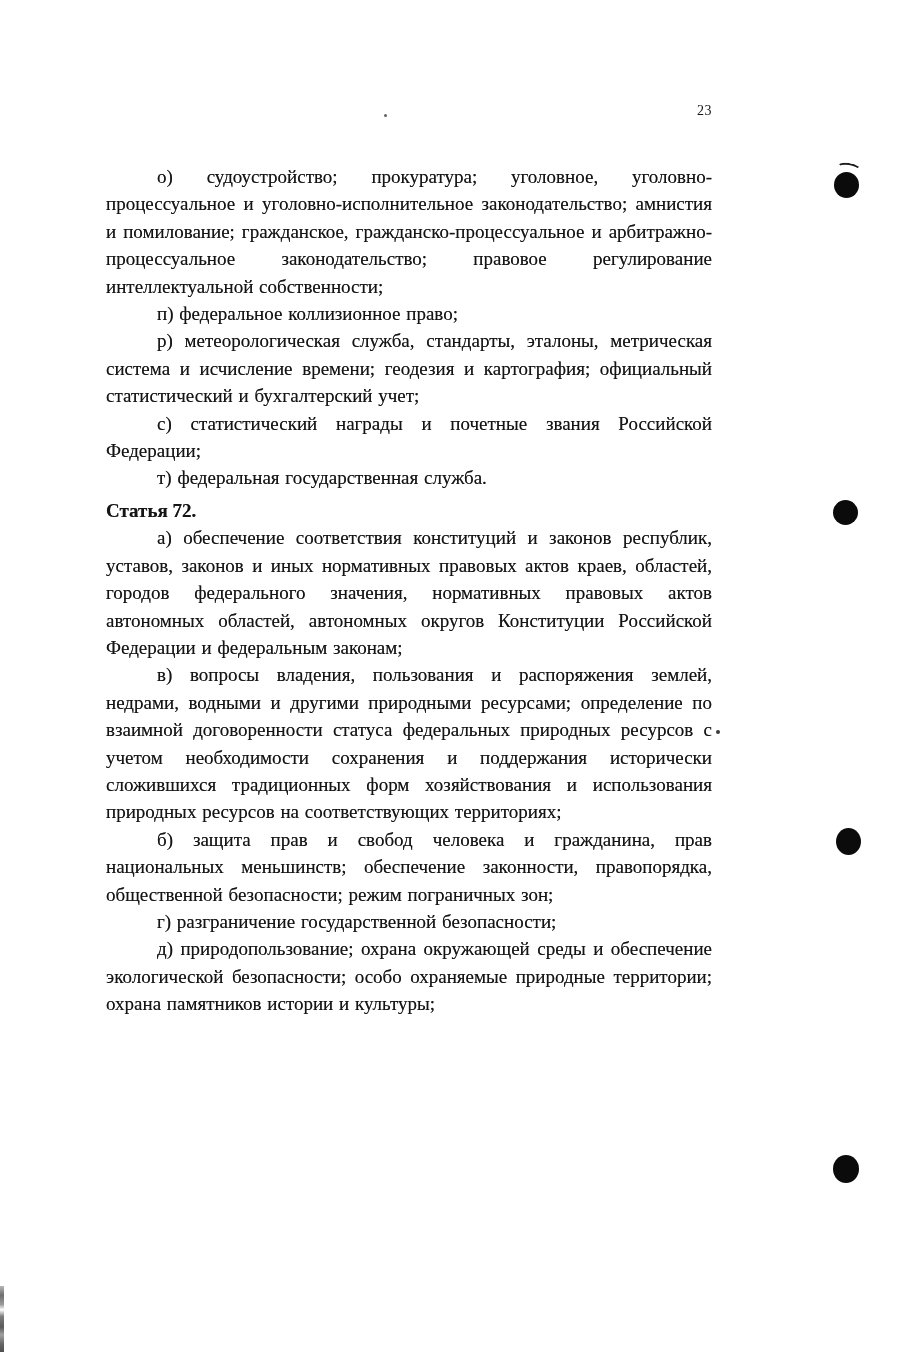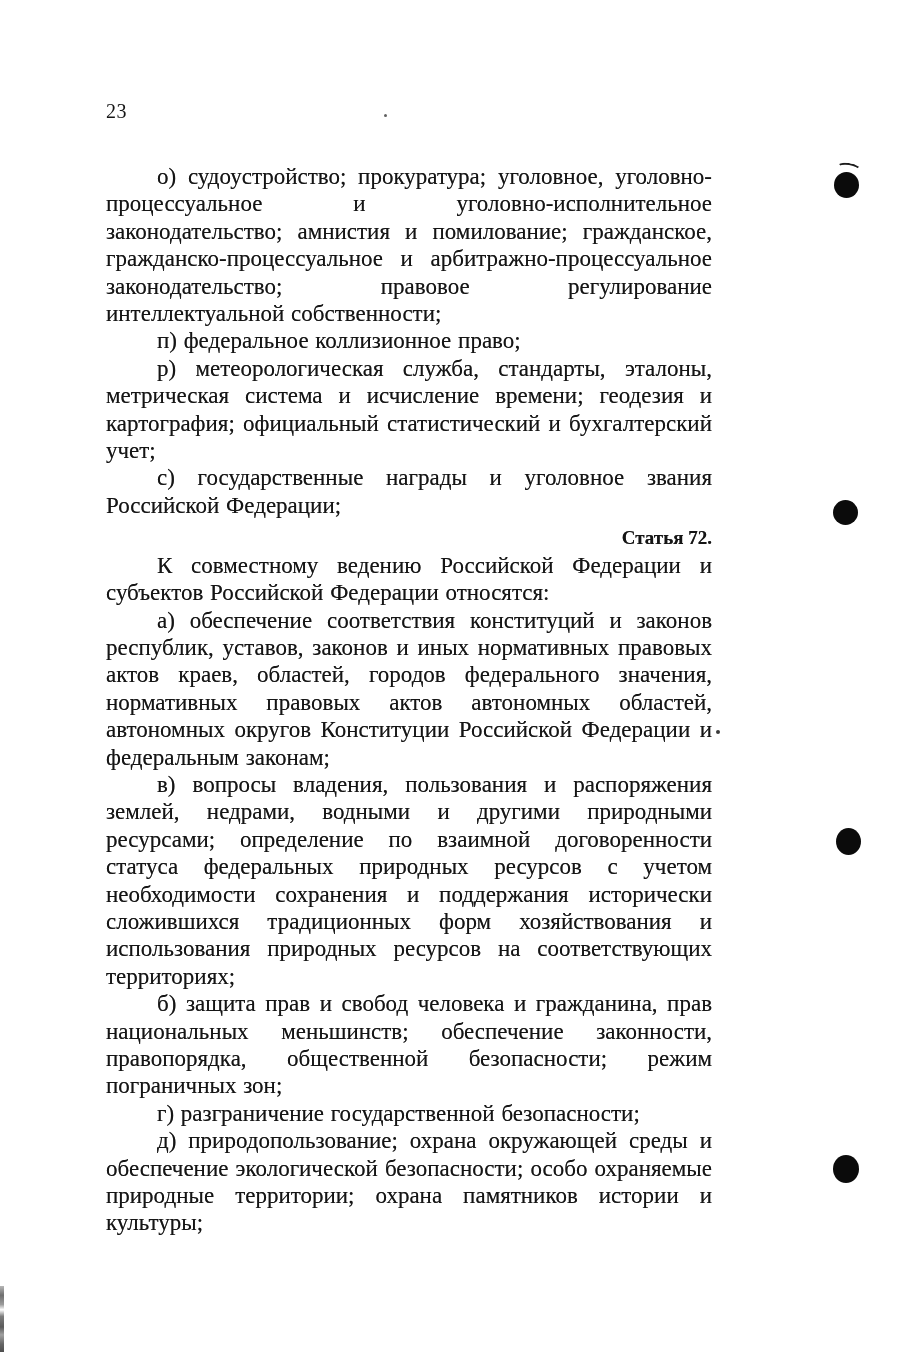--- a/index.html
+++ b/index.html
@@ -16,40 +16,40 @@
     font-family: "Liberation Serif", "DejaVu Serif", serif;
     color: #151515;
   }
   .text-block {
     position: absolute;
     left: 106px;
     top: 98px;
     width: 606px;
   }
   .page-number {
-    text-align: left;
-    font-size: 20px;
+    text-align: right;
+    font-size: 14px;
     line-height: 26px;
     margin: 0 0 39px 0;
     letter-spacing: 0.5px;
   }
   p.clause {
     margin: 0;
-    font-size: 23px;
+    font-size: 19px;
     line-height: 27.4px;
     text-align: justify;
     text-indent: 51px;
     word-spacing: 1px;
     text-shadow: 0 0 0.4px rgba(0,0,0,0.55);
   }
   h2.article-heading {
     margin: 5px 0 0 0;
     font-size: 19px;
     line-height: 27.4px;
-    text-align: right;
+    text-align: left;
     font-weight: bold;
     text-shadow: 0 0 0.4px rgba(0,0,0,0.55);
   }
   .punch-dot {
     position: absolute;
     background: #0b0b0b;
     border-radius: 50%;
   }
   .dot-1 { left: 834px; top: 172px; width: 25px; height: 26px; }
   .dot-2 { left: 833px; top: 500px; width: 25px; height: 25px; }
@@ -86,25 +86,25 @@
 
 <div class="sheet">
 
   <div class="text-block">
 
     <div class="page-number">23</div>
 
     <p class="clause">о) судоустройство; прокуратура; уголовное, уголовно-процессуальное и уголовно-исполнительное законодательство; амнистия и помилование; гражданское, гражданско-процессуальное и арбитражно-процессуальное законодательство; правовое регулирование интеллектуальной собственности;</p>
     <p class="clause">п) федеральное коллизионное право;</p>
     <p class="clause">р) метеорологическая служба, стандарты, эталоны, метрическая система и исчисление времени; геодезия и картография; официальный статистический и бухгалтерский учет;</p>
-    <p class="clause">с) государственные награды и уголовное звания Российской Федерации;</p>
+    <p class="clause">с) статистический награды и почетные звания Российской Федерации;</p>
+    <p class="clause">т) федеральная государственная служба.</p>
 
     <h2 class="article-heading">Статья 72.</h2>
 
-    <p class="clause">К совместному ведению Российской  Федерации и субъектов Российской Федерации относятся:</p>
 
     <p class="clause">а) обеспечение соответствия конституций и законов республик, уставов, законов и иных нормативных правовых актов краев, областей, городов федерального значения, нормативных правовых актов автономных областей, автономных округов Конституции Российской Федерации и федеральным законам;</p>
     <p class="clause">в) вопросы владения, пользования и распоряжения землей, недрами, водными и другими природными ресурсами; определение по взаимной договоренности статуса федеральных природных ресурсов с учетом необходимости сохранения и поддержания исторически сложившихся традиционных форм хозяйствования и использования природных ресурсов на соответствующих территориях;</p>
     <p class="clause">б) защита прав и свобод человека и гражданина, прав национальных меньшинств; обеспечение законности, правопорядка, общественной безопасности; режим пограничных зон;</p>
     <p class="clause">г) разграничение государственной безопасности;</p>
     <p class="clause">д) природопользование; охрана окружающей среды и обеспечение экологической безопасности; особо охраняемые природные территории; охрана памятников истории и культуры;</p>
 
   </div>
 
   <div class="punch-dot dot-1"></div>

